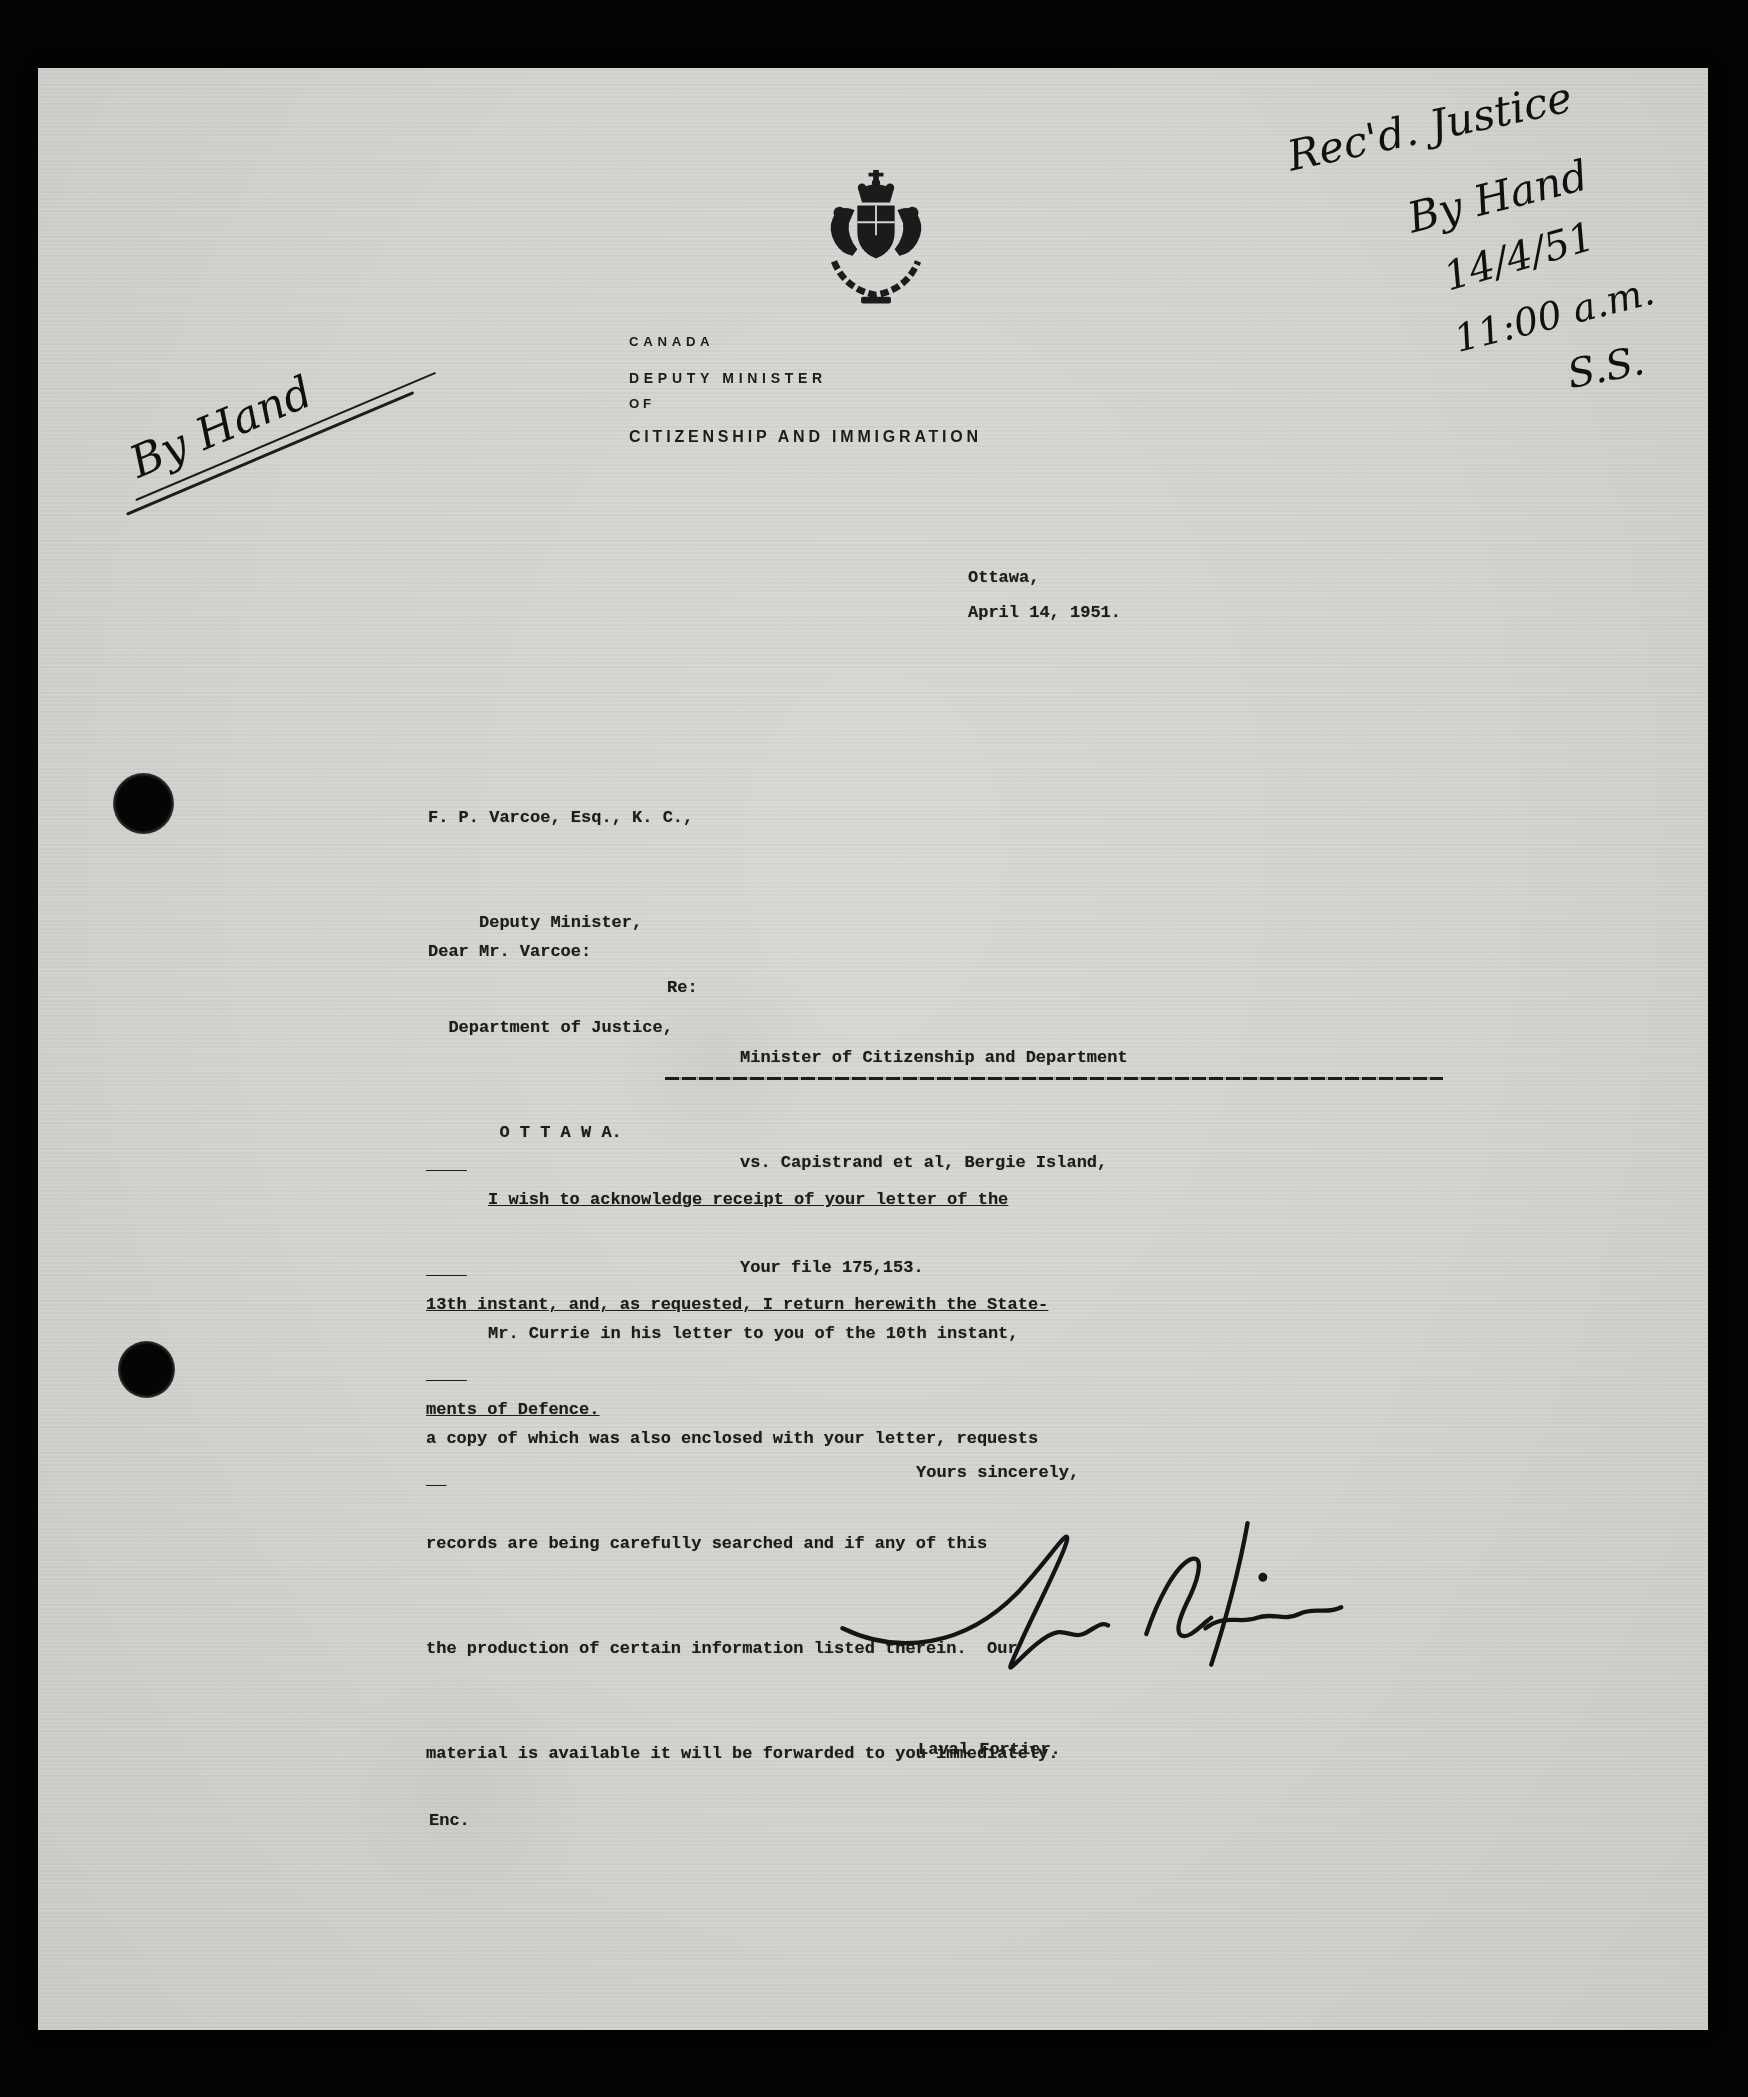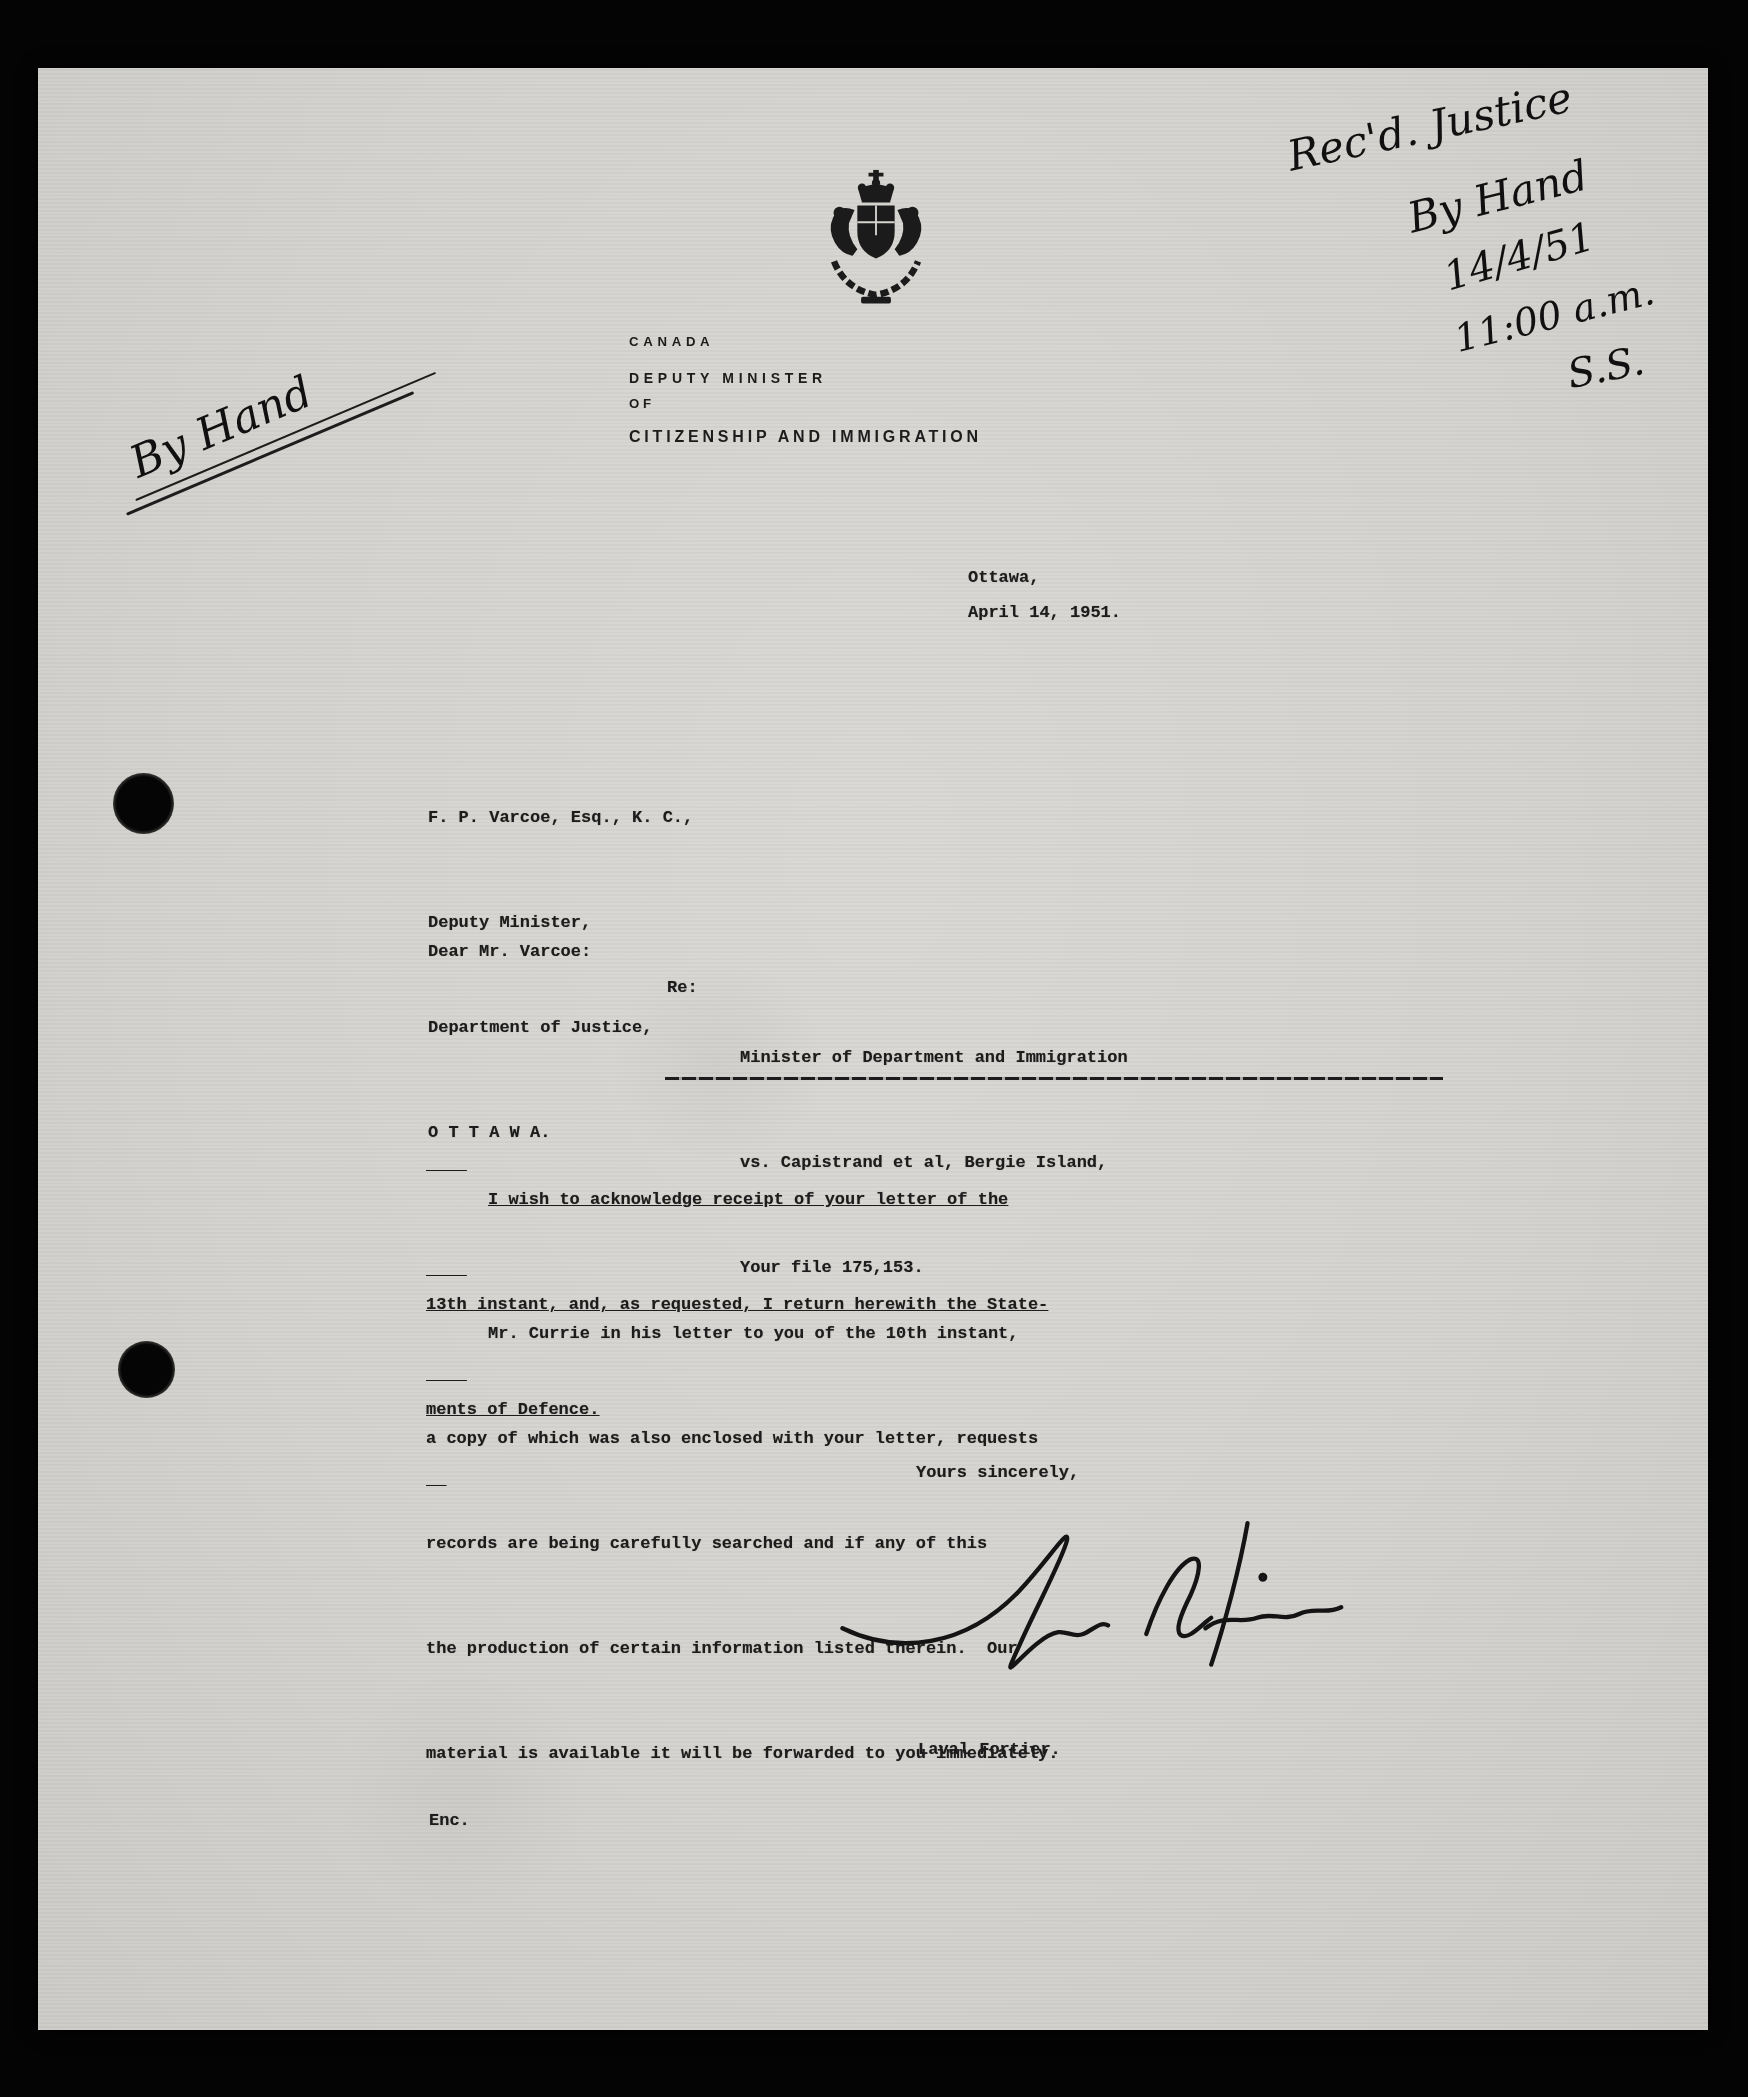--- a/index.html
+++ b/index.html
@@ -34,21 +34,21 @@
   .lh.l2{top:328px;font-size:13.2px;letter-spacing:3.8px;}
   .lh.l3{top:360px;font-size:16px;letter-spacing:3.8px;}
 
   
   .tw{
     position:absolute;color:#1c1c1c;font-family:"Liberation Mono","DejaVu Sans Mono",monospace;
     font-size:17px;font-weight:bold;line-height:35px;white-space:pre;
     text-shadow:0 0 0.9px rgba(20,20,20,.45);
   }
   .dateline{left:930px;top:492px;}
-  .recipient{left:390px;top:662px;}
+  .recipient{left:390px;top:662px;text-align:center;}
   .salutation{left:390px;top:830px;margin-top:36px;}
   .re-label{left:629px;top:902px;}
   .re-lines{left:702px;top:902px;}
   .re-underline{
     position:absolute;left:627px;top:1009px;width:778px;height:2.8px;
     background:repeating-linear-gradient(90deg,#1c1c1c 0 14px,rgba(28,28,28,.25) 14px 17px);
   }
   .para1{left:388px;top:1044px;text-decoration:underline;}
   .para2{left:388px;top:1178px;}
   .indent{padding-left:62px;}
@@ -131,21 +131,21 @@
     <div>F. P. Varcoe, Esq., K. C.,</div>
     <div>Deputy Minister,</div>
     <div>Department of Justice,</div>
     <div>O T T A W A.</div>
   </div>
 
   <div class="tw salutation">Dear Mr. Varcoe:</div>
 
   <div class="tw re-label">Re:</div>
   <div class="tw re-lines">
-    <div>Minister of Department and Immigration</div>
+    <div>Minister of Citizenship and Department</div>
     <div>vs. Capistrand et al, Bergie Island,</div>
     <div>Your file 175,153.</div>
   </div>
   <div class="re-underline"></div>
 
   <div class="tw para1">
     <div class="indent">I wish to acknowledge receipt of your letter of the</div>
     <div>13th instant, and, as requested, I return herewith the State-</div>
     <div>ments of Defence.</div>
   </div>

